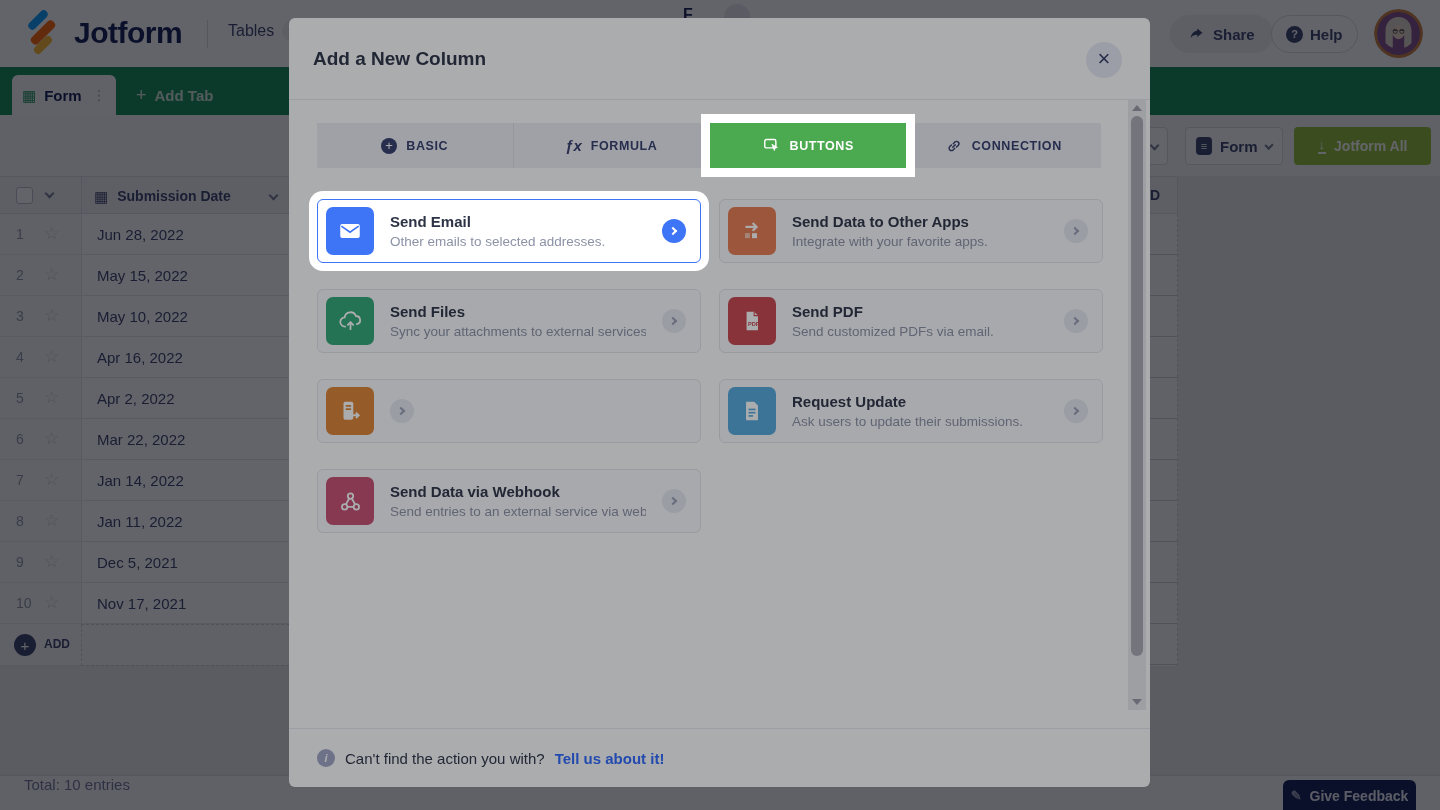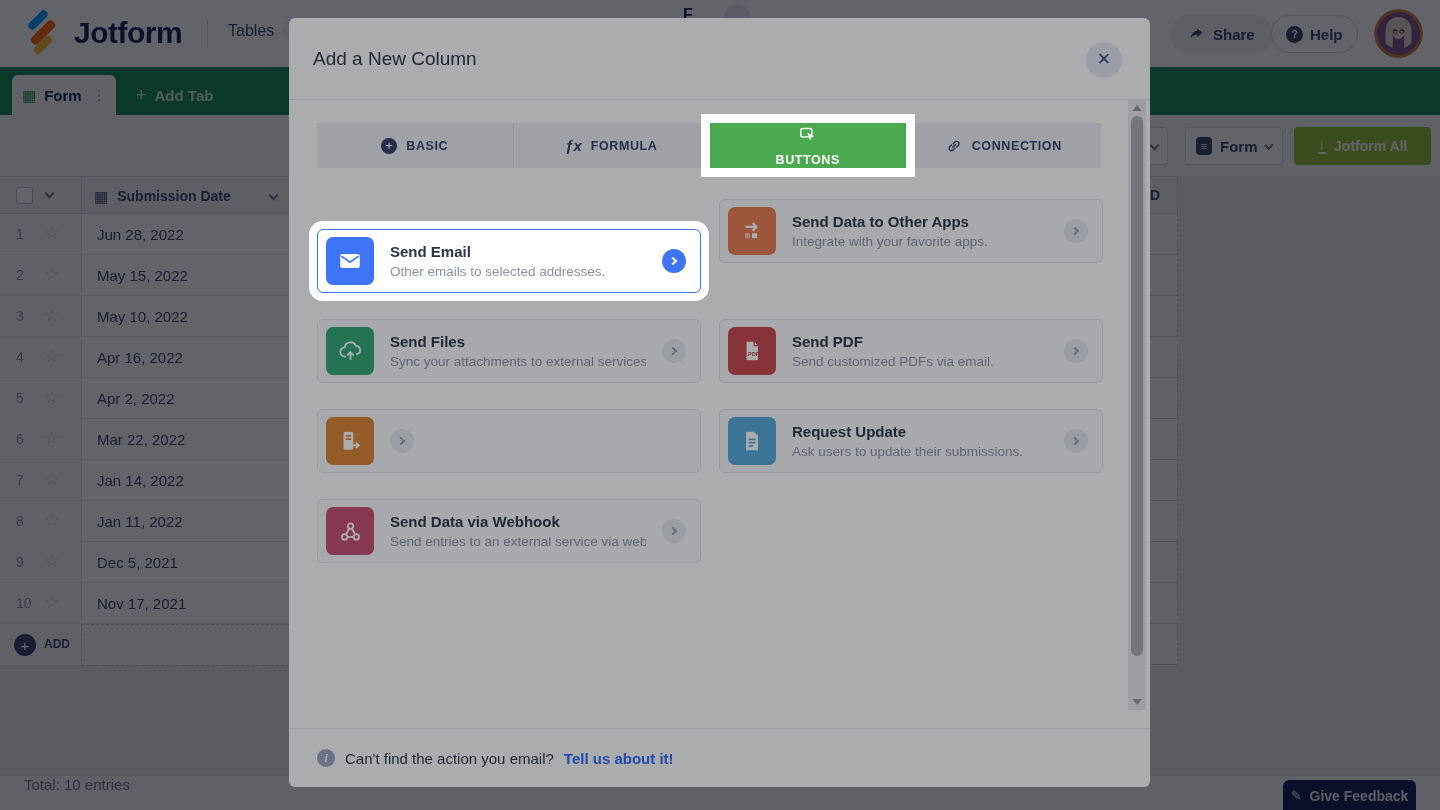--- a/index.html
+++ b/index.html
@@ -78,25 +78,25 @@
   .void-right { position:absolute; left:1178px; top:176px; width:262px; height:599px; background:#E9E9EC; }
   .void-bottom { position:absolute; left:0; top:666px; width:1178px; height:109px; background:#E9E9EC; }
   
   .page-footer { position:absolute; left:0; top:775px; width:1440px; height:35px; background:#F7F7F9; border-top:1px solid #D8DAE6; }
   .total-lbl { position:absolute; left:24px; top:0; font-size:15px; color:#6B7199; }
   .feedback-btn { position:absolute; left:1283px; top:4px; width:133px; height:31px; background:#0A1551; border-radius:6px 6px 0 0; display:flex; align-items:center; justify-content:center; gap:8px; color:#E8EAF5; font-size:14px; font-weight:600; cursor:pointer; }
   .feedback-btn .pencil { color:#8F95B5; font-size:13px; }
   
   .backdrop { position:absolute; left:0; top:0; width:1440px; height:810px; background:rgba(10,12,20,0.45); }
   .overlay  { position:absolute; left:0; top:0; width:1440px; height:810px; background:rgba(15,17,24,0.35); z-index:30; }
-  .spot { position:relative; z-index:40; box-shadow:0 0 0 9px #fff;flex-direction:column; }
+  .spot { position:relative; z-index:40; box-shadow:0 0 0 9px #fff; }
   
   .modal { position:absolute; left:289px; top:18px; width:861px; height:769px; background:#fff; border-radius:6px; }
   .modal-header { position:absolute; left:0; top:0; width:100%; height:82px; border-bottom:1px solid #E8E9F1; }
-  .modal-title { position:absolute; left:24px; top:30px; font-size:19px; font-weight:400; color:#2C3345; }
+  .modal-title { position:absolute; left:24px; top:30px; font-size:19px; font-weight:700; color:#2C3345; }
   .modal-close { position:absolute; left:797px; top:24px; width:36px; height:36px; border-radius:50%; background:#E9EAF5; color:#343C6A; font-size:22px; line-height:34px; text-align:center; cursor:pointer; }
   .tabsbar { position:absolute; left:28px; top:105px; width:784px; height:45px; display:flex; }
   .mtab { flex:1; background:#EDEEF4; display:flex; align-items:center; justify-content:center; gap:9px; font-size:12.5px; font-weight:700; letter-spacing:0.6px; color:#343C6A; border-right:1px solid #DCDEE8; cursor:pointer; }
   .mtab:last-child { border-right:none; }
   .mtab.selected { background:#4BA94F; color:#fff; border-right:none; }
   .basic-icon { width:16px; height:16px; border-radius:50%; background:#343C6A; color:#fff; font-size:13px; font-weight:400; display:flex; align-items:center; justify-content:center; }
   .fx-icon { font-size:15px; font-style:italic; font-weight:700; color:#343C6A; letter-spacing:0; }
   .cards { position:absolute; left:28px; top:181px; width:786px; display:grid; grid-template-columns:384px 384px; column-gap:18px; row-gap:26px; }
   .card { position:relative; height:64px; background:#FBFBFD; border:1px solid #E3E5EC; border-radius:6px; display:flex; align-items:center; padding:0 14px 0 8px; gap:16px; cursor:pointer; }
   .card.highlight { background:#fff; border:1.5px solid #3E74F6; }
@@ -111,21 +111,21 @@
   .modal-scrollbar { position:absolute; left:839px; top:82px; width:18px; height:610px; background:#EBEBEE; }
   .sb-thumb { position:absolute; left:3px; top:16px; width:12px; height:540px; background:#A9A9B2; border-radius:6px; cursor:pointer; }
   .sb-arrow { position:absolute; left:4px; width:0; height:0; border-left:5px solid transparent; border-right:5px solid transparent; }
   .sb-up { top:5px; border-bottom:6px solid #9A9AA5; }
   .sb-down { bottom:5px; border-top:6px solid #9A9AA5; }
   .modal-footer { position:absolute; left:0; top:710px; width:100%; height:59px; border-top:1px solid #E8E9F1; }
   .mf-left { position:absolute; left:28px; top:20px; display:flex; align-items:center; gap:10px; }
   .info-icon { width:18px; height:18px; border-radius:50%; background:#A0A7C6; color:#fff; font-size:11px; font-weight:700; font-style:italic; display:flex; align-items:center; justify-content:center; }
   .mf-q { font-size:15px; color:#2C3345; }
   .mf-link { font-size:15px; font-weight:700; color:#2E69FF; cursor:pointer; }
-  .spot-card { box-shadow:0 0 0 8px #fff; z-index:40;margin-top:30px; }
+  .spot-card { box-shadow:0 0 0 8px #fff; z-index:40; }
 </style>
 </head>
 <body>
 
 <div id="screen">
 
   <div class="app-header">
     <div class="logo-wrap">
       <span class="logo-mark">
           <i class="b1"></i>
@@ -476,21 +476,21 @@
 
     <div class="modal-scrollbar">
       <i class="sb-arrow sb-up"></i>
       <div class="sb-thumb"></div>
       <i class="sb-arrow sb-down"></i>
     </div>
 
     <div class="modal-footer">
       <div class="mf-left">
         <span class="info-icon">i</span>
-        <span class="mf-q">Can't find the action you email?</span>
+        <span class="mf-q">Can't find the action you with?</span>
         <span class="mf-link">Tell us about it!</span>
       </div>
 
     </div>
   </div>
 
   <div class="overlay"></div>
 
 </div>
 

